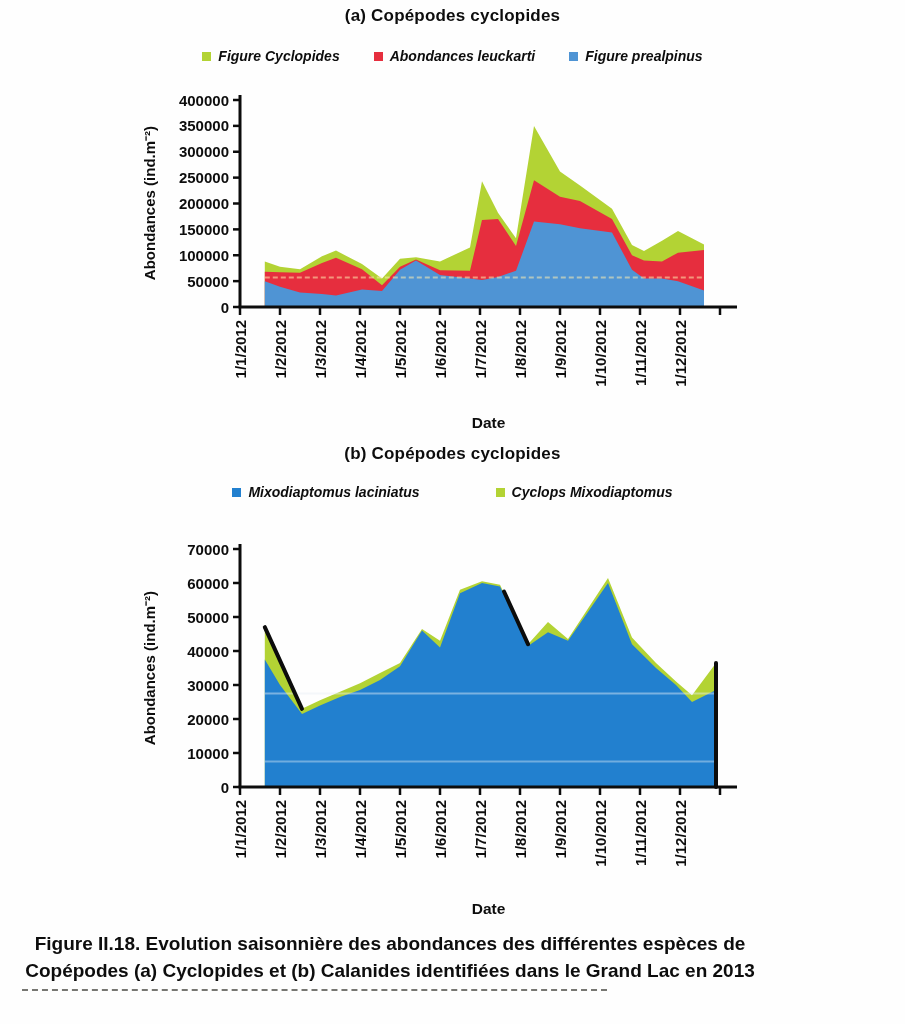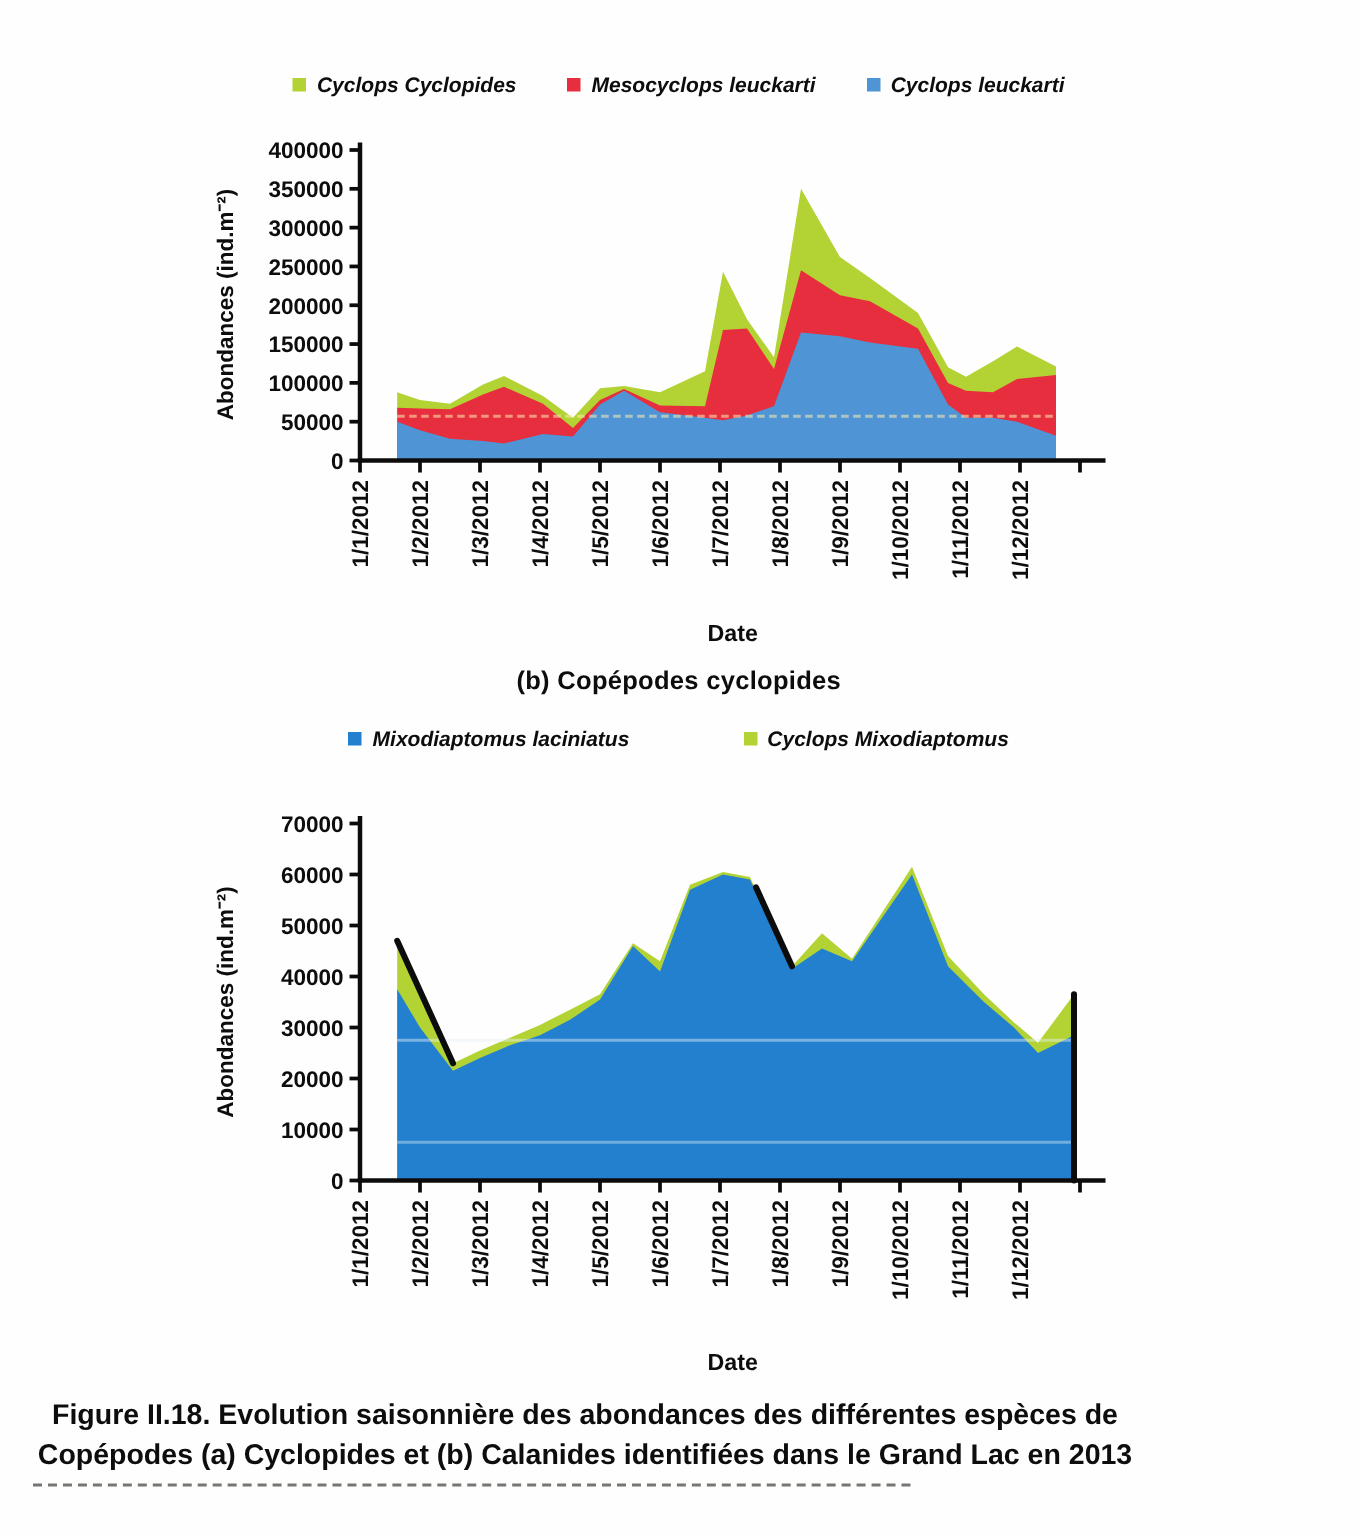--- a/index.html
+++ b/index.html
@@ -21,32 +21,33 @@
   #caption{position:absolute;left:0;top:931px;width:780px;text-align:center;
            font-size:19px;font-weight:bold;line-height:1.42;}
   #artifact-line{position:absolute;left:22px;top:989px;width:585px;height:0;
                  border-top:2px dashed #4a4a44;opacity:.75;}
 </style>
 </head>
 <body>
 
 <div id="page">
 
+  <div class="chart-title" style="top:6px">(a) Copépodes cyclopides</div>
   <div class="legend" style="top:46px" id="legend-0">
       <span class="legend-item">
         <span class="legend-marker" style="background: rgb(179, 211, 52);"></span>
-        <span class="legend-label">Cyclops Cyclopides</span>
+        <span class="legend-label">Figure Cyclopides</span>
       </span>
       <span class="legend-item">
         <span class="legend-marker" style="background: rgb(230, 46, 62);"></span>
-        <span class="legend-label">Mesocyclops leuckarti</span>
+        <span class="legend-label">Abondances leuckarti</span>
       </span>
       <span class="legend-item">
         <span class="legend-marker" style="background: rgb(79, 148, 212);"></span>
-        <span class="legend-label">Cyclops leuckarti</span>
+        <span class="legend-label">Figure prealpinus</span>
       </span>
     </div>
 
   <svg id="charts-svg" width="905" height="1024" viewBox="0 0 905 1024">
       <polygon points="264.8,261.46 280,266.635 300,269.2225 322,256.285 336,250.5925 362,264.0475 382,278.5375 400,258.8725 416,257.32 440,261.46 470,247.4875 482,181.2475 498,212.815 516,238.1725 534,125.875 560,171.415 580,185.3875 612,208.675 632,244.9 644,251.11 662,240.76 678,230.9275 704,244.3825 704,307 264.8,307" fill="#b3d334"></polygon>
       <polygon points="264.8,271.81 280,272.3275 300,272.845 322,263.0125 336,257.8375 362,269.2225 382,285.265 400,266.635 416,259.39 440,270.2575 470,270.775 482,220.06 498,219.025 516,245.935 534,180.21249999999998 560,196.7725 580,200.91250000000002 612,219.025 632,255.25 644,260.425 662,261.46 678,252.6625 704,250.075 704,307 264.8,307" fill="#e62e3e"></polygon>
       <polygon points="264.8,281.125 280,286.8175 300,292.51 322,294.0625 336,295.615 362,289.405 382,290.9575 400,269.74 416,260.425 440,274.915 470,278.5375 482,280.09 498,276.985 516,270.775 534,221.6125 560,224.2 580,228.34 612,232.48000000000002 632,269.74 644,278.5375 662,278.5375 678,281.125 704,290.44 704,307 264.8,307" fill="#4f94d4"></polygon>
       <line x1="264.8" y1="277.5025" x2="704" y2="277.5025" stroke="#ffeeb0" stroke-width="2" stroke-dasharray="5,3" opacity="0.55"></line>
       <line x1="240" y1="95" x2="240" y2="307" stroke="#0c0c0c" stroke-width="3"></line>
       <line x1="238.5" y1="307" x2="737" y2="307" stroke="#0c0c0c" stroke-width="3"></line>

